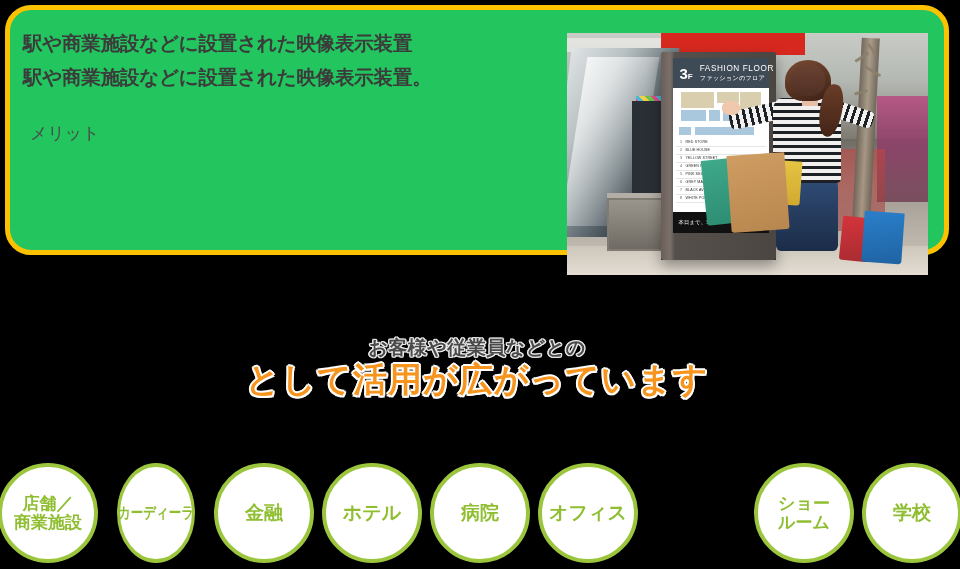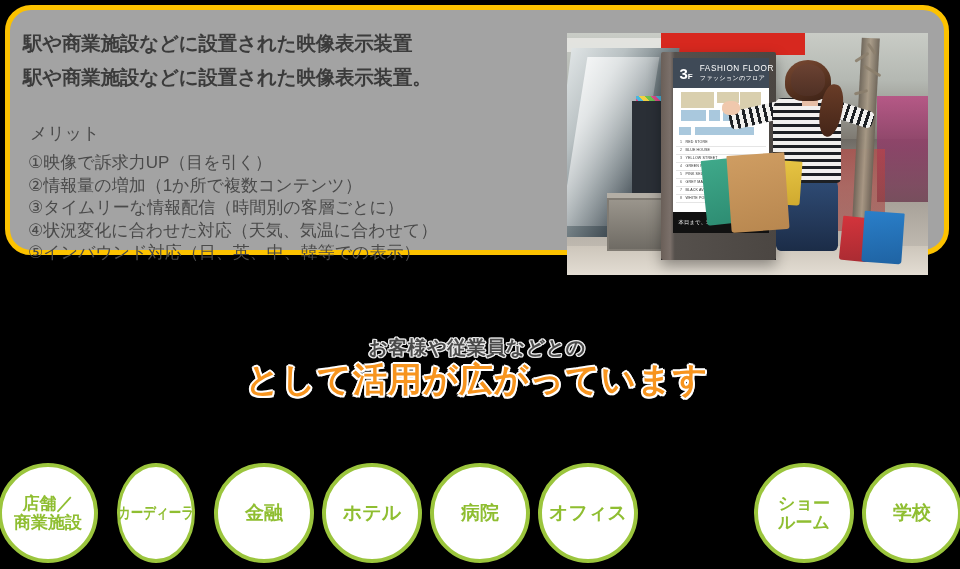--- a/index.html
+++ b/index.html
@@ -9,21 +9,21 @@
     font-family: "Liberation Sans", "DejaVu Sans", sans-serif;
     overflow: hidden;
   }
   #stage { position: relative; width: 960px; height: 569px; background: #000; }
 
   
   .card {
     position: absolute;
     left: 5px; top: 5px;
     width: 944px; height: 250px;
-    background: #a3a3a3;
+    background: #22c55e;
     border: 5px solid #FCC200;
     border-radius: 26px;
   }
   .card-inner { position: relative; width: 100%; height: 100%; }
 
   .headline {
     position: absolute;
     left: 13px; top: 16px;
     width: 520px;
     color: #3b3b3b;
@@ -246,27 +246,20 @@
   <div class="card">
     <div class="card-inner">
 
       <div class="headline">
         <div>駅や商業施設などに設置された映像表示装置</div>
         <div>駅や商業施設などに設置された映像表示装置。</div>
       </div>
 
       <div class="merit-title">メリット</div>
 
-      <ul class="merit-list">
-        <li>①映像で訴求力UP（目を引く）</li>
-        <li>②情報量の増加（1か所で複数コンテンツ）</li>
-        <li>③タイムリーな情報配信（時間別の客層ごとに）</li>
-        <li>④状況変化に合わせた対応（天気、気温に合わせて）</li>
-        <li>⑤インバウンド対応（日、英、中、韓等での表示）</li>
-      </ul>
 
       <div class="photo">
         <div class="ph bg-upper"></div>
         <div class="ph bg-lower"></div>
         <div class="ph ceil-strip"></div>
         <div class="ph red-band"></div>
         <div class="ph escal"></div>
         <div class="ph escal-rail"></div>
         <div class="ph store-right"></div>
         <div class="ph store-right2"></div>

